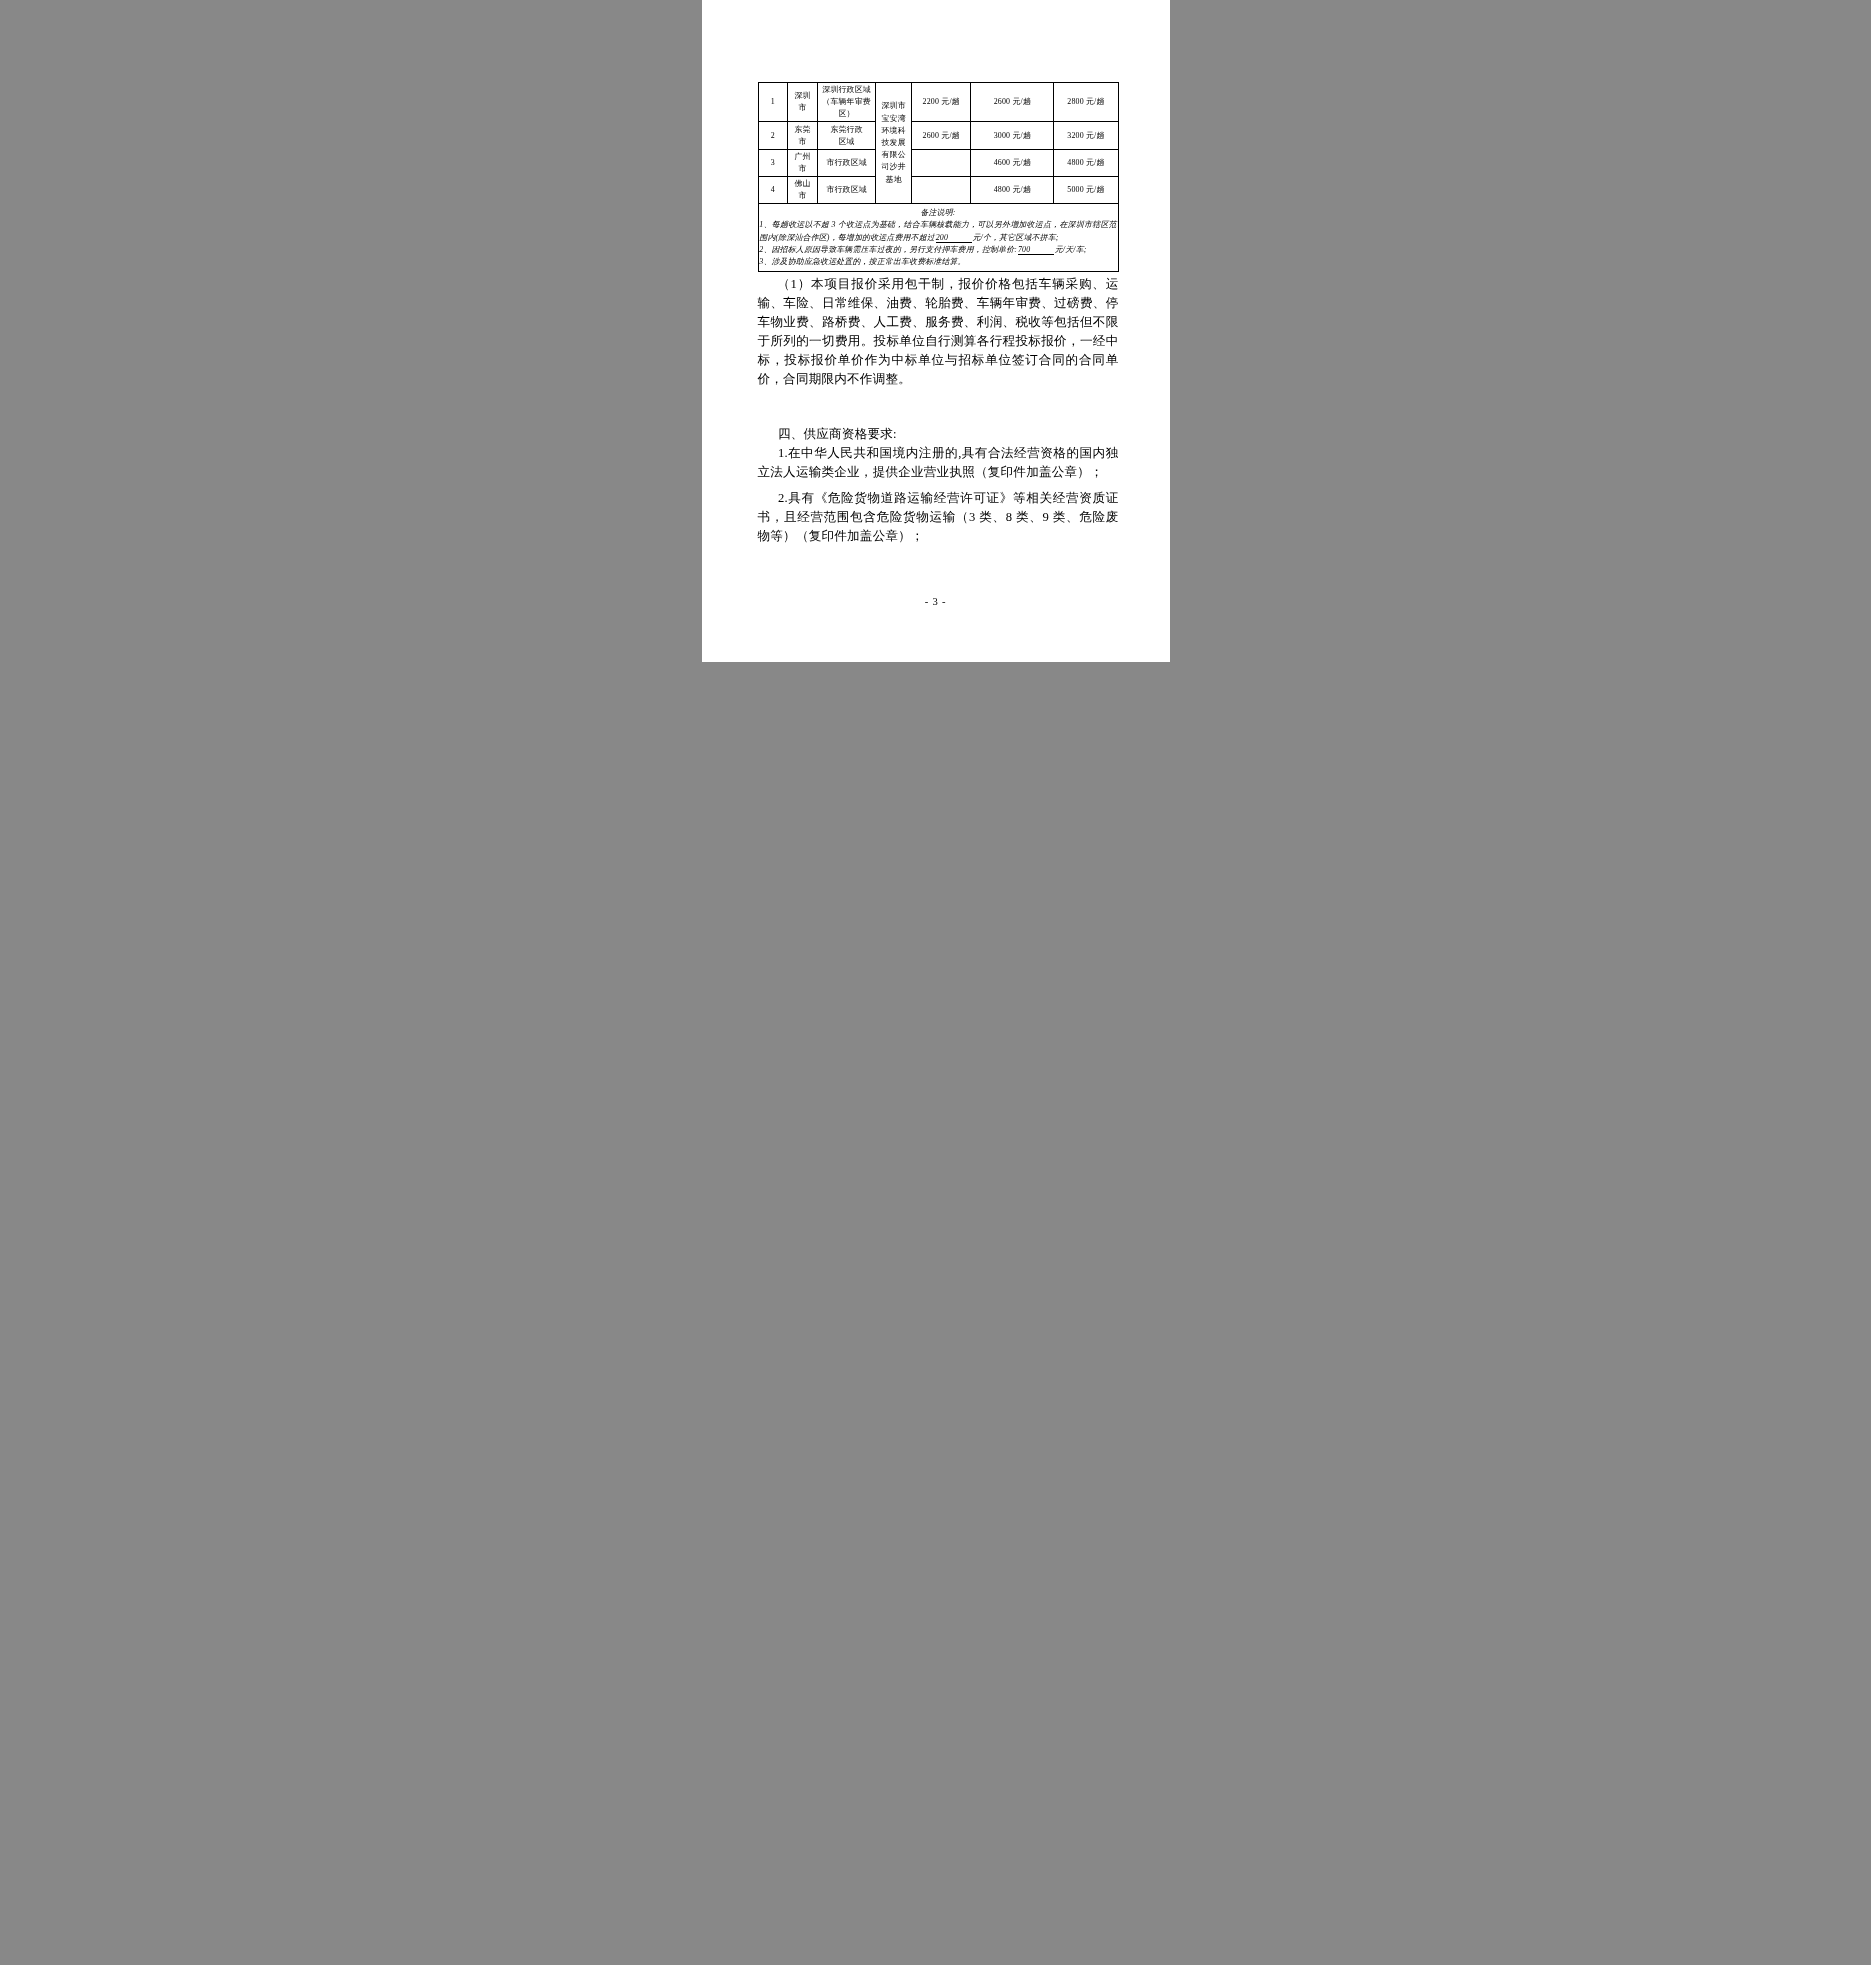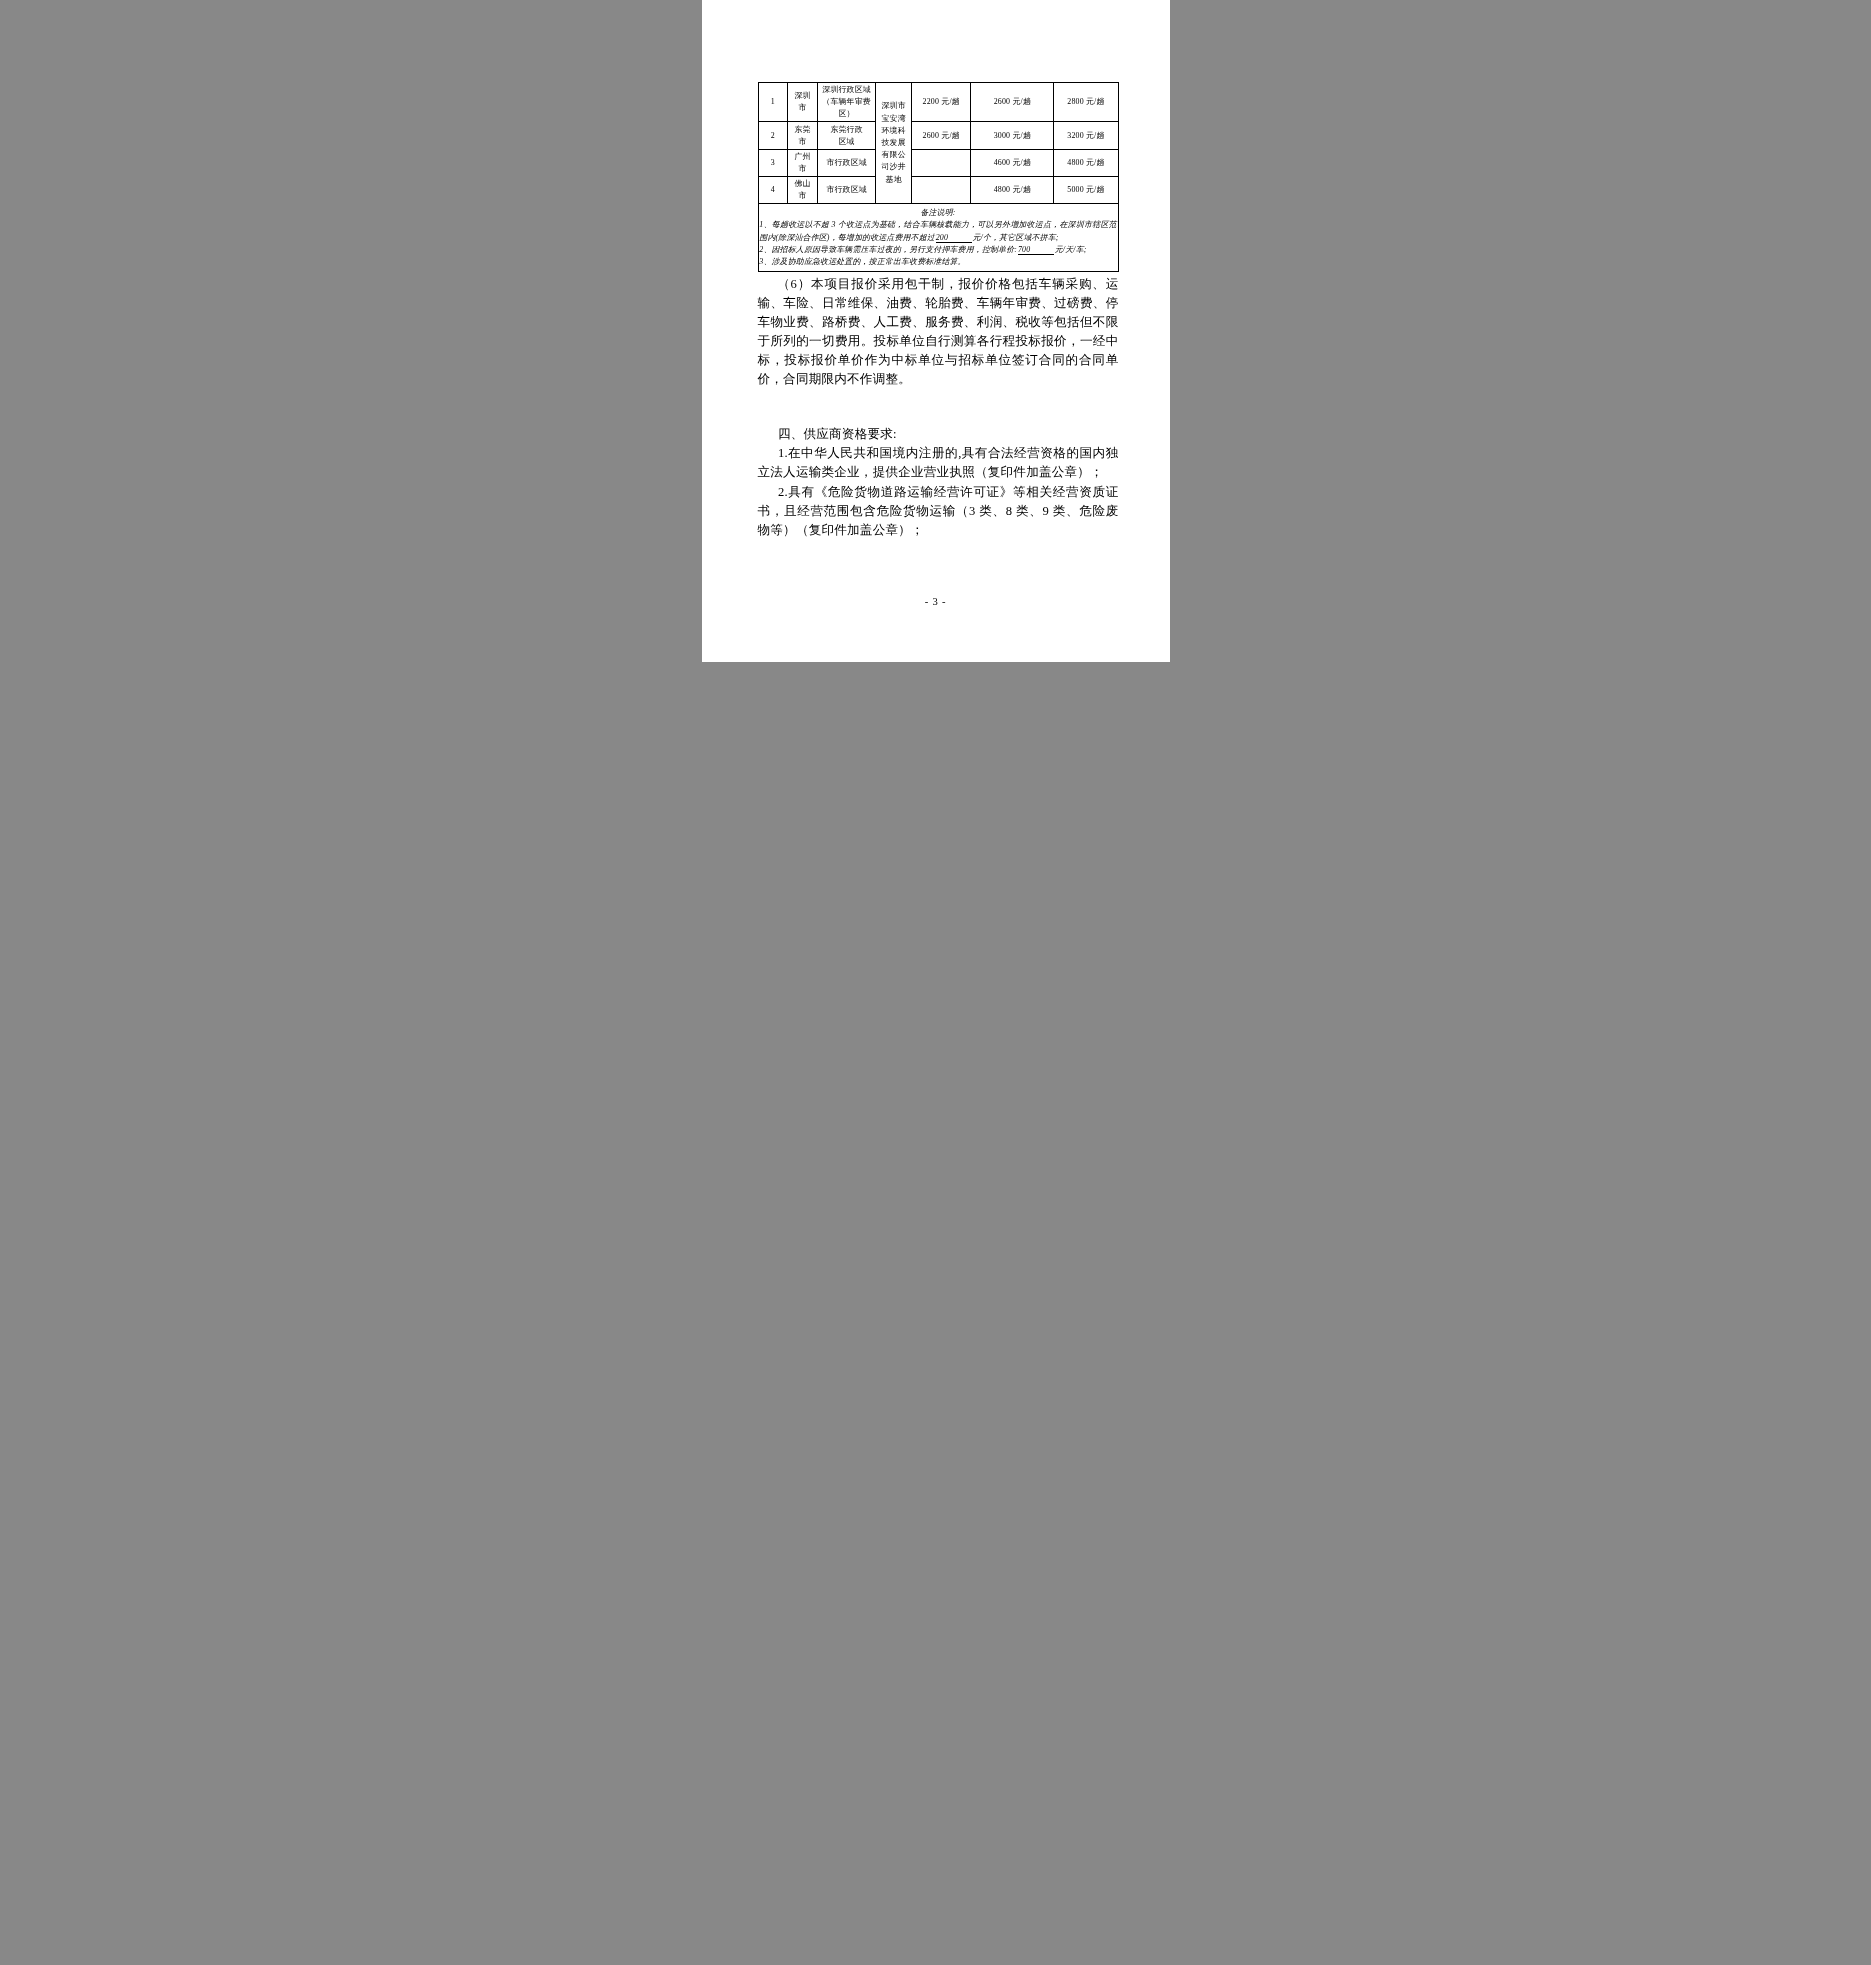--- a/index.html
+++ b/index.html
@@ -68,21 +68,21 @@
   .body-text {
     font-size: 12.6px;
     line-height: 19px;
     letter-spacing: 0.2px;
     text-align: justify;
     text-align-last: left;
   }
   .p-quote   { margin-top: 2.4px;  text-indent: 19.7px; }
   .p-heading { margin-top: 36px; text-indent: 20.4px; font-weight: normal; }
   .p-req1    { text-indent: 20.4px; }
-  .p-req2    { margin-top: 1px; text-indent: 20.4px; }
+  .p-req2    { margin-top: 7px; text-indent: 20.4px; }
 
   .page-number {
     position: absolute;
     left: 0;
     width: 100%;
     top: 596px;
     text-align: center;
     font-size: 10.6px;
     letter-spacing: 0.8px;
   }
@@ -160,21 +160,21 @@
               <span>2、因招标人原因导致车辆需压车过夜的，另行支付押车费用，控制单价:</span><span class="blank-value">700</span><span>元/天/车;</span>
             </div>
             <div class="remark">
               <span>3、涉及协助应急收运处置的，按正常出车收费标准结算。</span><span></span>
             </div>
           </td>
         </tr>
       </tbody>
     </table>
 
-    <p class="body-text p-quote">（6）本项目报价采用包干制，报价价格包括车辆采购、运输、车险、日常维保、油费、轮胎费、车辆年审费、过磅费、停车物业费、路桥费、人工费、服务费、利润、税收等包括但不限于所列的一切费用。投标单位自行测算各行程投标报价，一经中标，投标报价单价作为中标单位与招标单位签订合同的合同单价，合同期限内不作调整。</p>
+    <p class="body-text p-quote">（1）本项目报价采用包干制，报价价格包括车辆采购、运输、车险、日常维保、油费、轮胎费、车辆年审费、过磅费、停车物业费、路桥费、人工费、服务费、利润、税收等包括但不限于所列的一切费用。投标单位自行测算各行程投标报价，一经中标，投标报价单价作为中标单位与招标单位签订合同的合同单价，合同期限内不作调整。</p>
     <p class="body-text p-heading">四、供应商资格要求:</p>
     <p class="body-text p-req1">1.在中华人民共和国境内注册的,具有合法经营资格的国内独立法人运输类企业，提供企业营业执照（复印件加盖公章）；</p>
     <p class="body-text p-req2">2.具有《危险货物道路运输经营许可证》等相关经营资质证书，且经营范围包含危险货物运输（3 类、8 类、9 类、危险废物等）（复印件加盖公章）；</p>
 
   </div>
 
   <div class="page-number">- 3 -</div>
 </div>
 
 

